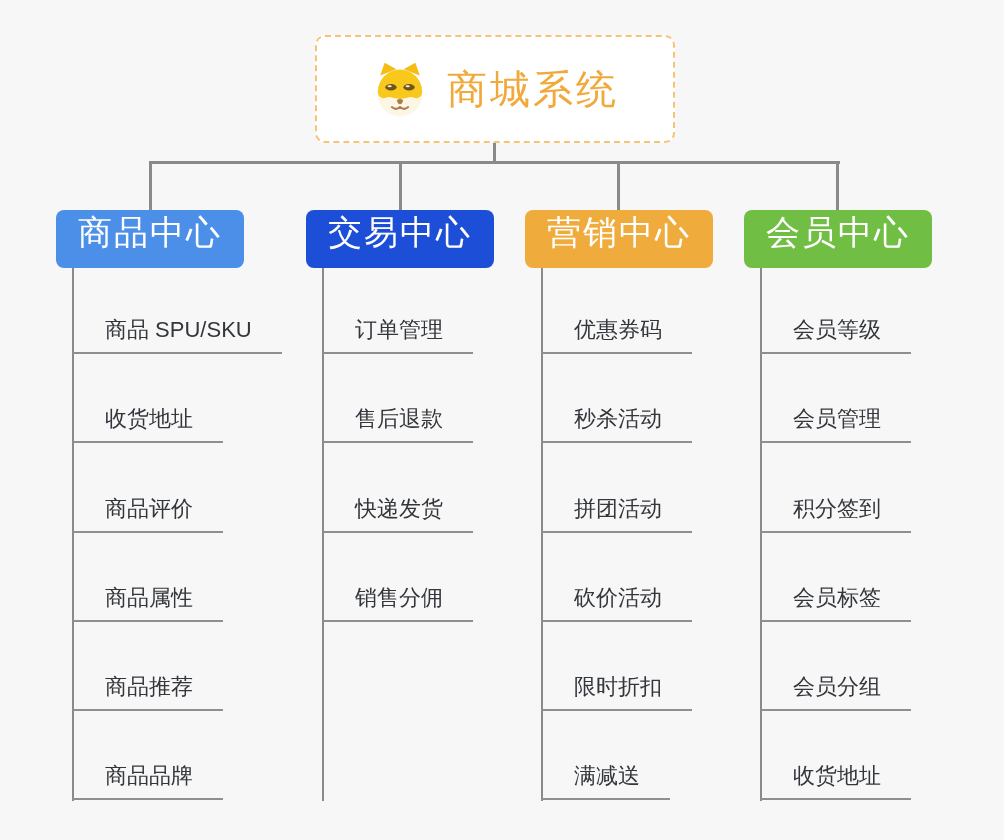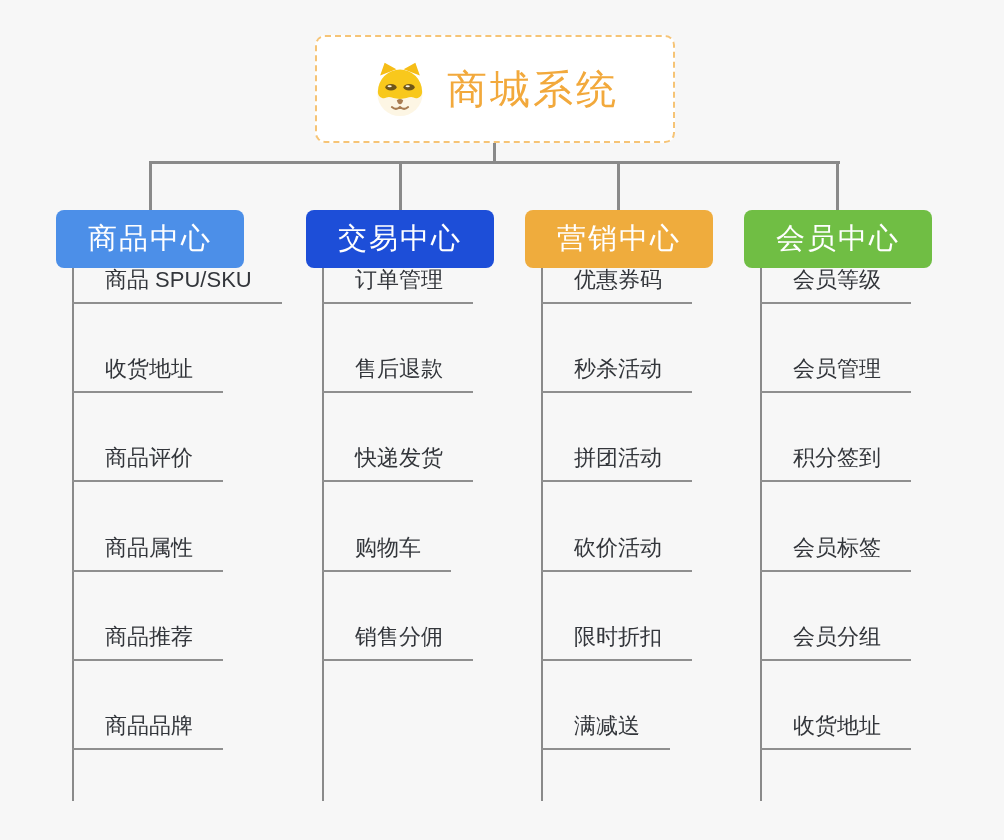--- a/index.html
+++ b/index.html
@@ -19,31 +19,31 @@
   }
   .root-title{font-size:40px;font-weight:500;letter-spacing:3px;color:#f2a93c;}
   
   .root-drop{left:493px;top:143px;width:3px;height:21px;}
   .bus{left:149px;top:161px;width:691px;height:3px;}
   .drop{top:161px;width:3px;height:49px;}
   .d1{left:149px}.d2{left:399px}.d3{left:617px}.d4{left:836px}
   
   .branch{
     position:absolute;top:210px;width:188px;height:58px;border-radius:8px;
-    display:flex;align-items:center;justify-content:center;
-    color:#ffffff;font-size:29px;letter-spacing:2px;
+    display:flex;align-items:flex-start;justify-content:center;
+    color:#ffffff;font-size:34px;letter-spacing:2px;
   }
   .b1{left:56px}.b2{left:306px}.b3{left:525px}.b4{left:744px}
   
   .trunk{top:268px;width:2px;height:533px;}
   .t1{left:72px}.t2{left:322px}.t3{left:541px}.t4{left:760px}
   
   .col{position:absolute;top:265px;display:flex;flex-direction:column;}
   .c1{left:72px}.c2{left:322px}.c3{left:541px}.c4{left:760px}
-  .item{height:89.2px;display:flex;align-items:flex-start;}
+  .item{height:89.2px;display:flex;align-items:flex-end;}
   .item > span{
     display:inline-block;white-space:nowrap;
     padding:0 30px 7px 33px;
     border-bottom:2px solid #8f8f8f;
     font-size:22px;color:#33363b;
   }
 </style>
 </head>
 <body>
 
@@ -114,23 +114,20 @@
   <div class="item">
       <span>订单管理</span>
     </div>
   <div class="item">
       <span>售后退款</span>
     </div>
   <div class="item">
       <span>快递发货</span>
     </div>
   <div class="item">
-      <span>购物车</span>
-    </div>
-  <div class="item">
       <span>销售分佣</span>
     </div>
 </div>
 
 <div class="col c3">
   <div class="item">
       <span>优惠券码</span>
     </div>
   <div class="item">
       <span>秒杀活动</span>

